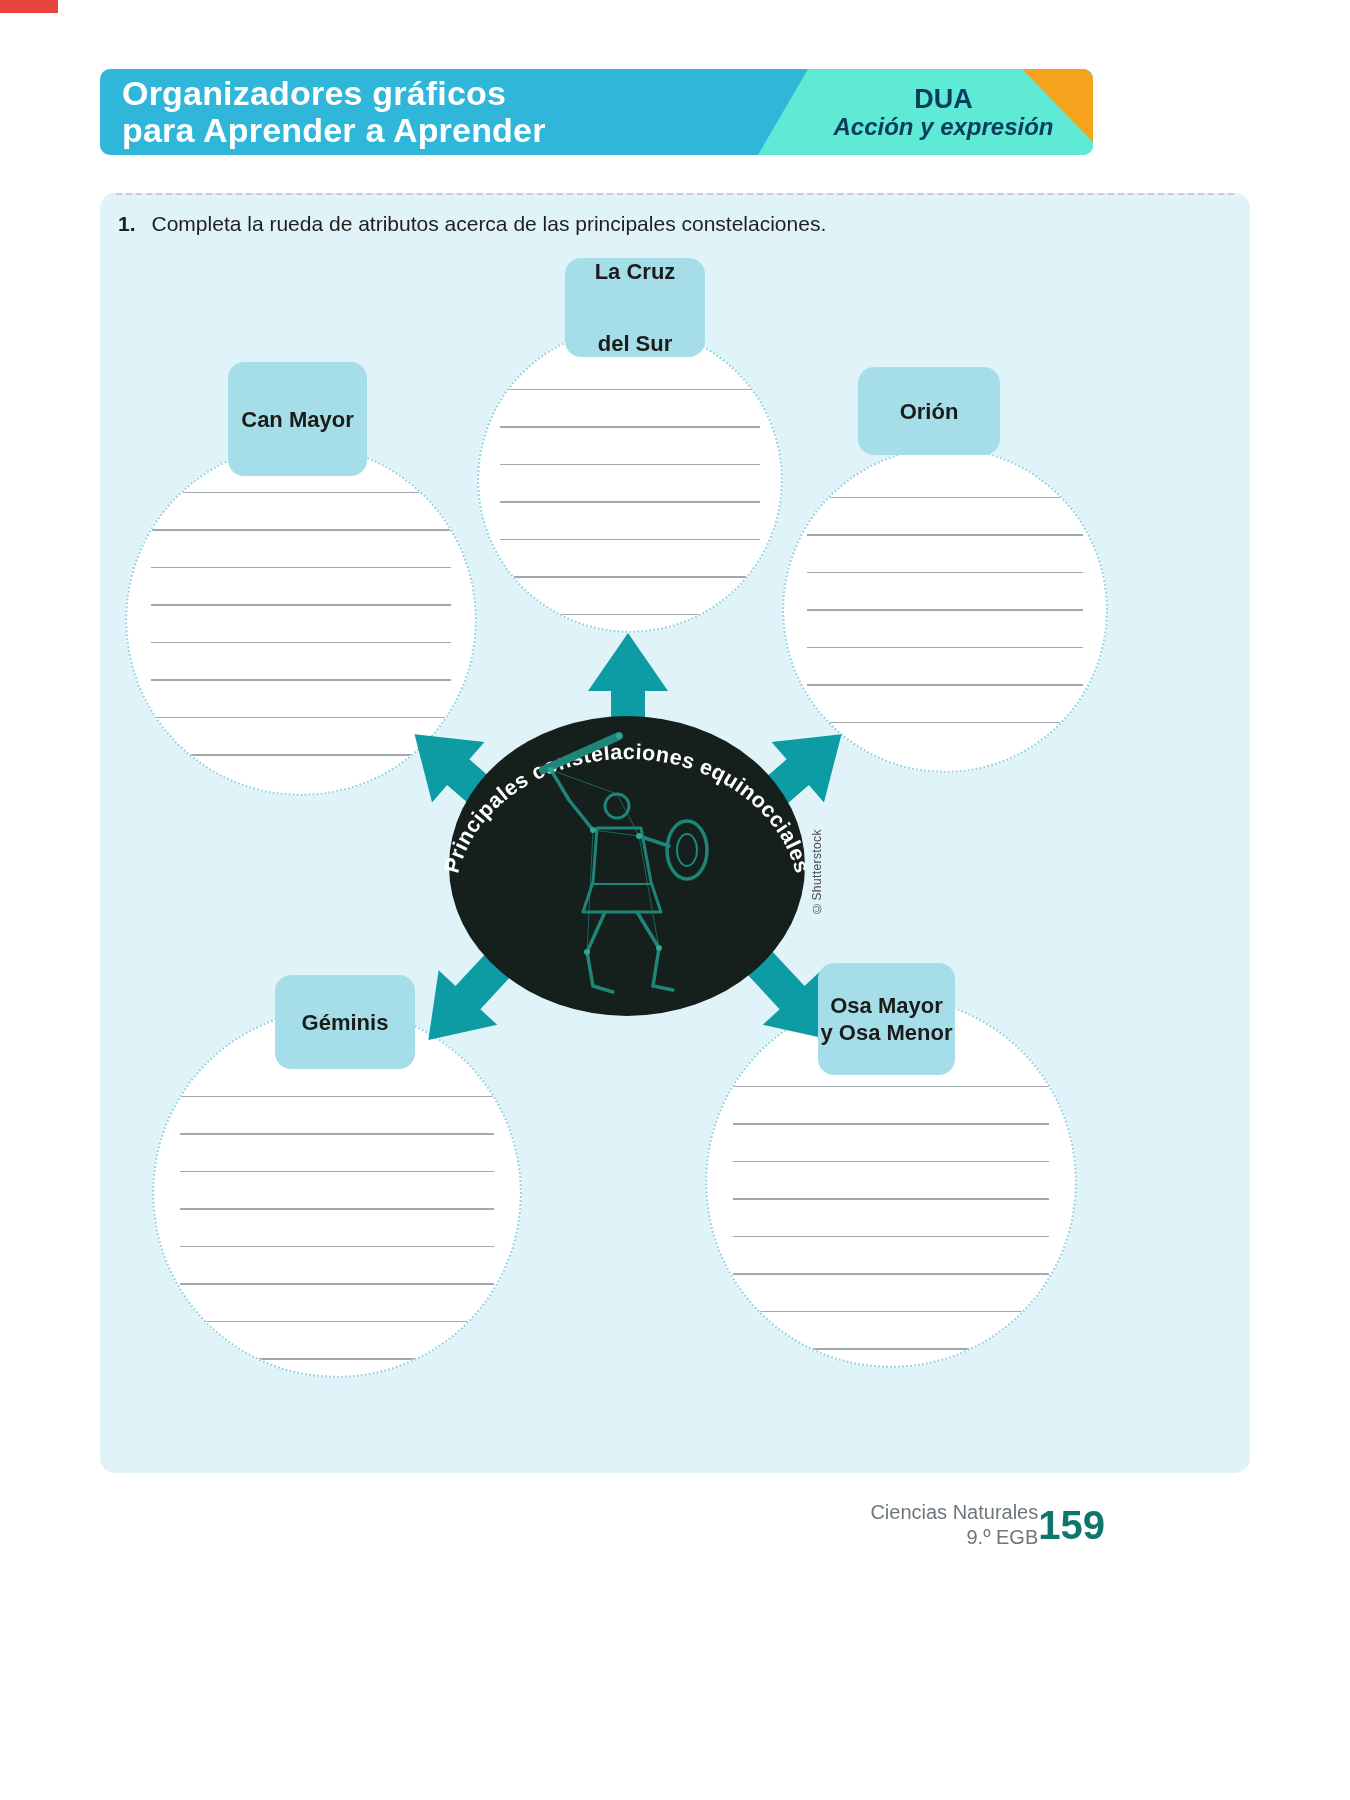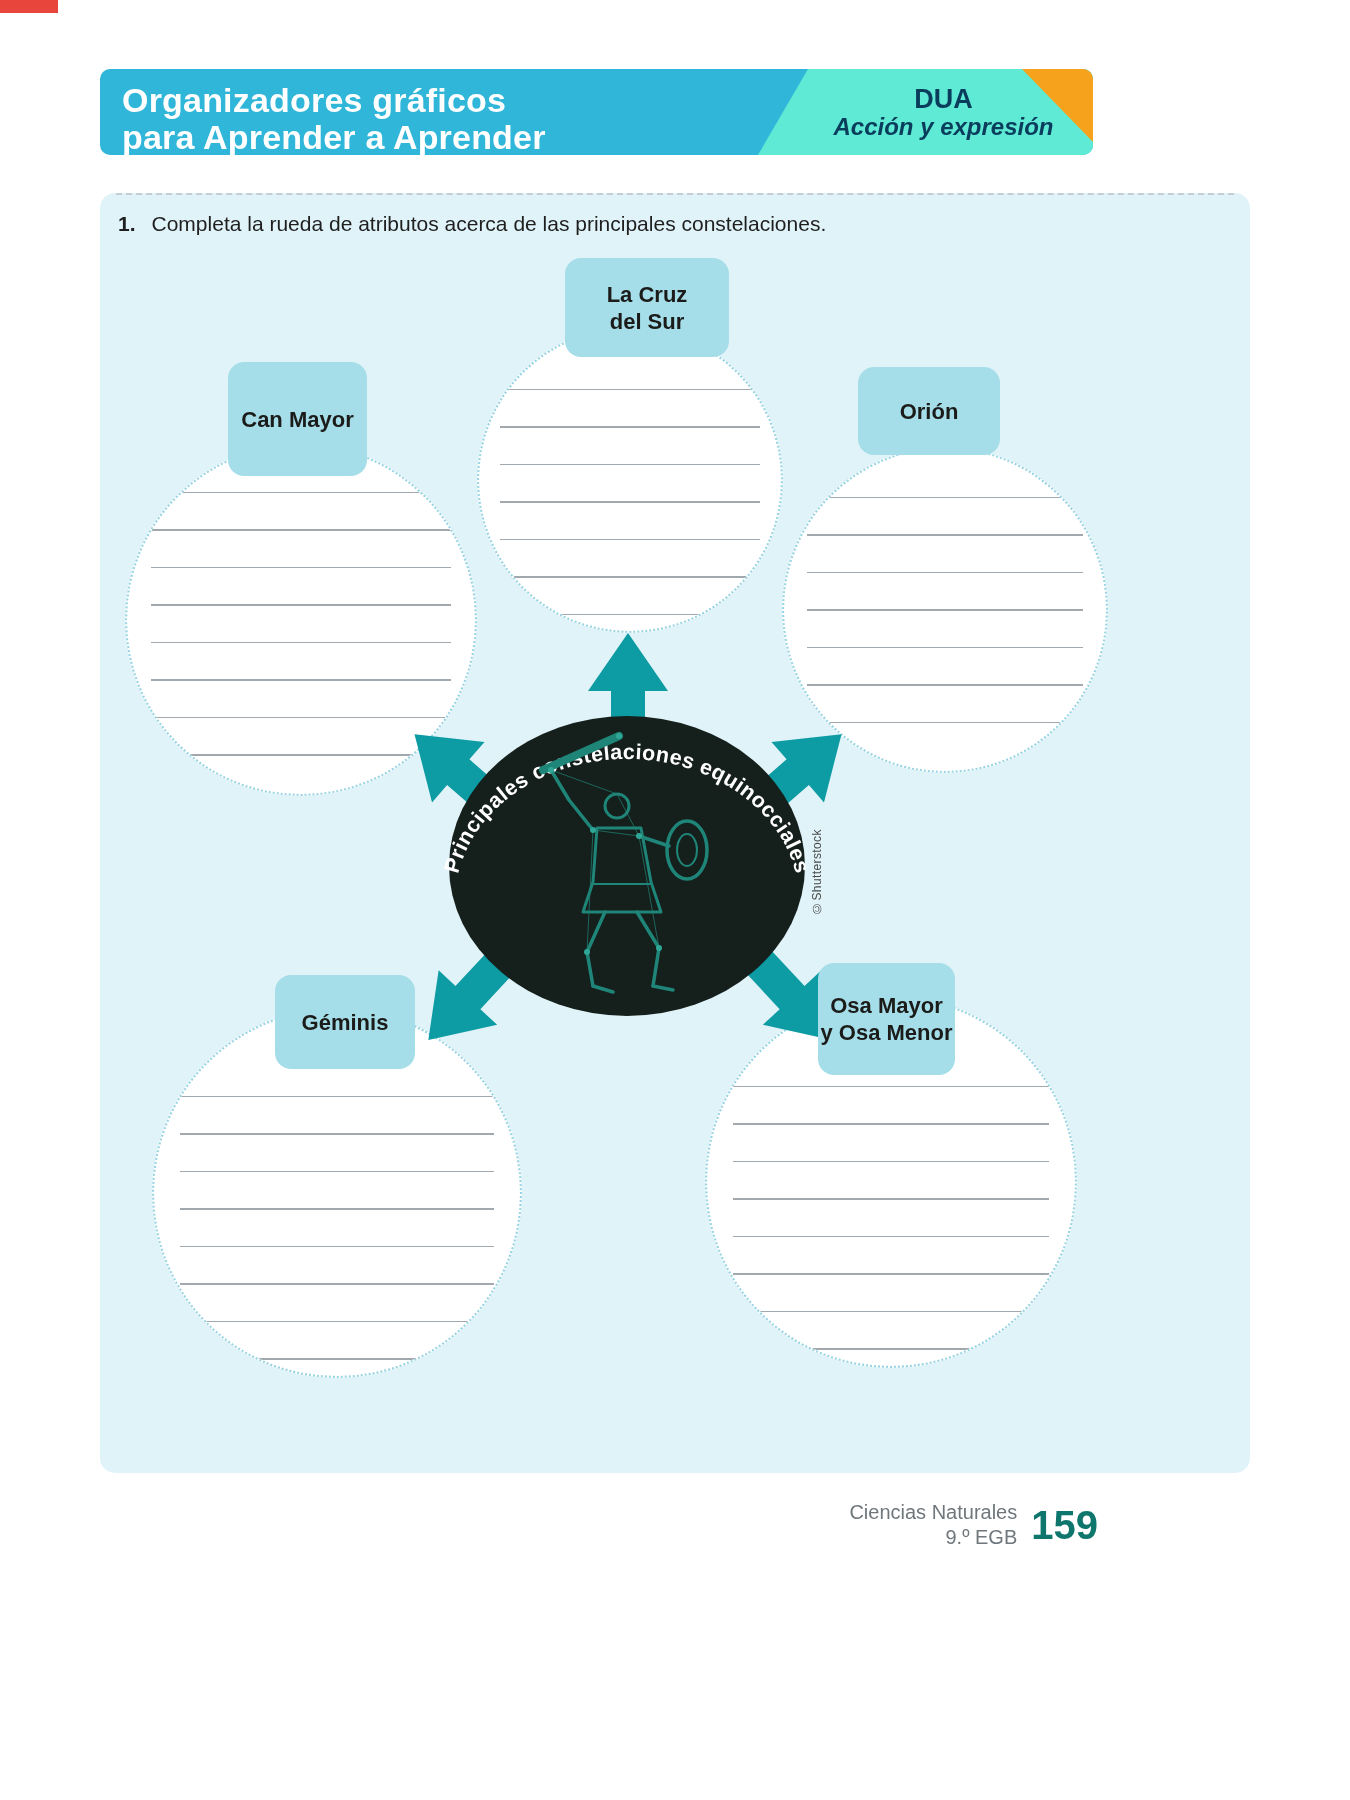--- a/index.html
+++ b/index.html
@@ -8,21 +8,21 @@
     font-family:"Liberation Sans", sans-serif; overflow:hidden;
   }
   .print-mark { position:absolute; left:0; top:0; width:58px; height:13px; background:#E8453C; }
 
   
   .header {
     position:absolute; left:100px; top:69px; width:993px; height:86px;
     background:#2FB6D8; border-radius:10px; overflow:hidden;
   }
   .header-title {
-    position:absolute; left:22px; top:13px; color:#ffffff;
+    position:absolute; left:22px; top:6px; color:#ffffff;
     font-weight:bold; font-size:34px; line-height:37px; letter-spacing:0.2px;
   }
   .dua-badge {
     position:absolute; right:0; top:0; width:335px; height:100%;
     background:#5eead4; clip-path:polygon(50px 0, 100% 0, 100% 100%, 0 100%);
     display:flex; flex-direction:column; justify-content:center; align-items:center;
     color:#0A3D5C; padding-left:36px; box-sizing:border-box;
   }
   .dua-title { font-size:27px; font-weight:bold; line-height:30px; }
   .dua-sub   { font-size:24px; font-weight:bold; line-height:26px;font-style:italic; }
@@ -56,21 +56,21 @@
   .c-right { left:682px; top:254px; width:326px; height:326px; --lt:12px; }
   .c-bl    { left:52px;  top:815px; width:370px; height:370px; --lt:50px; }
   .c-br    { left:605px; top:803px; width:372px; height:372px; --lt:52px; }
 
   
   .node-label {
     position:absolute; background:#A5DEE9; border-radius:16px; z-index:3;
     display:flex; flex-direction:column; align-items:center; justify-content:center;
     font-weight:bold; font-size:22px; color:#1b1b19; text-align:center; line-height:27px;
   }
-  .l-top   { left:465px; top:65px;  width:164px; height:99px;  }
+  .l-top   { left:465px; top:65px;  width:140px; height:99px;justify-content:space-between;  }
   .l-left  { left:128px; top:169px; width:139px; height:114px;  }
   .l-right { left:758px; top:174px; width:142px; height:88px;text-align:center;  }
   .l-bl    { left:165px; top:782px; width:140px; height:94px;margin-left:10px;  }
   .l-br    { left:718px; top:770px; width:137px; height:112px; }
   .node-label span { display:block; }
 
   
   .wheel-svg { position:absolute; left:0; top:0; width:1150px; height:1280px; z-index:2; pointer-events:none; }
 
   .curved-title {
@@ -78,21 +78,21 @@
     fill:#ffffff; letter-spacing:0.4px;
   }
 
   .credit {
     position:absolute; left:710px; top:636px; height:86px; z-index:3;
     font-size:12px; color:#4a4a4a; writing-mode:vertical-rl; transform:rotate(180deg);
     letter-spacing:0.4px; white-space:nowrap;
   }
 
   
-  .footer { position:absolute; right:252px; top:1500px; display:flex; align-items:center; gap:14px; }
+  .footer { position:absolute; right:245px; top:1500px; display:flex; align-items:center; }
   .footer-meta { text-align:right; color:#6F777C; font-size:20px; line-height:25px; }
   .footer-page { font-size:40px; font-weight:bold; color:#0f766e; }
 </style>
 </head>
 <body>
 
 <div class="page">
 
   <div class="print-mark"></div>
 

